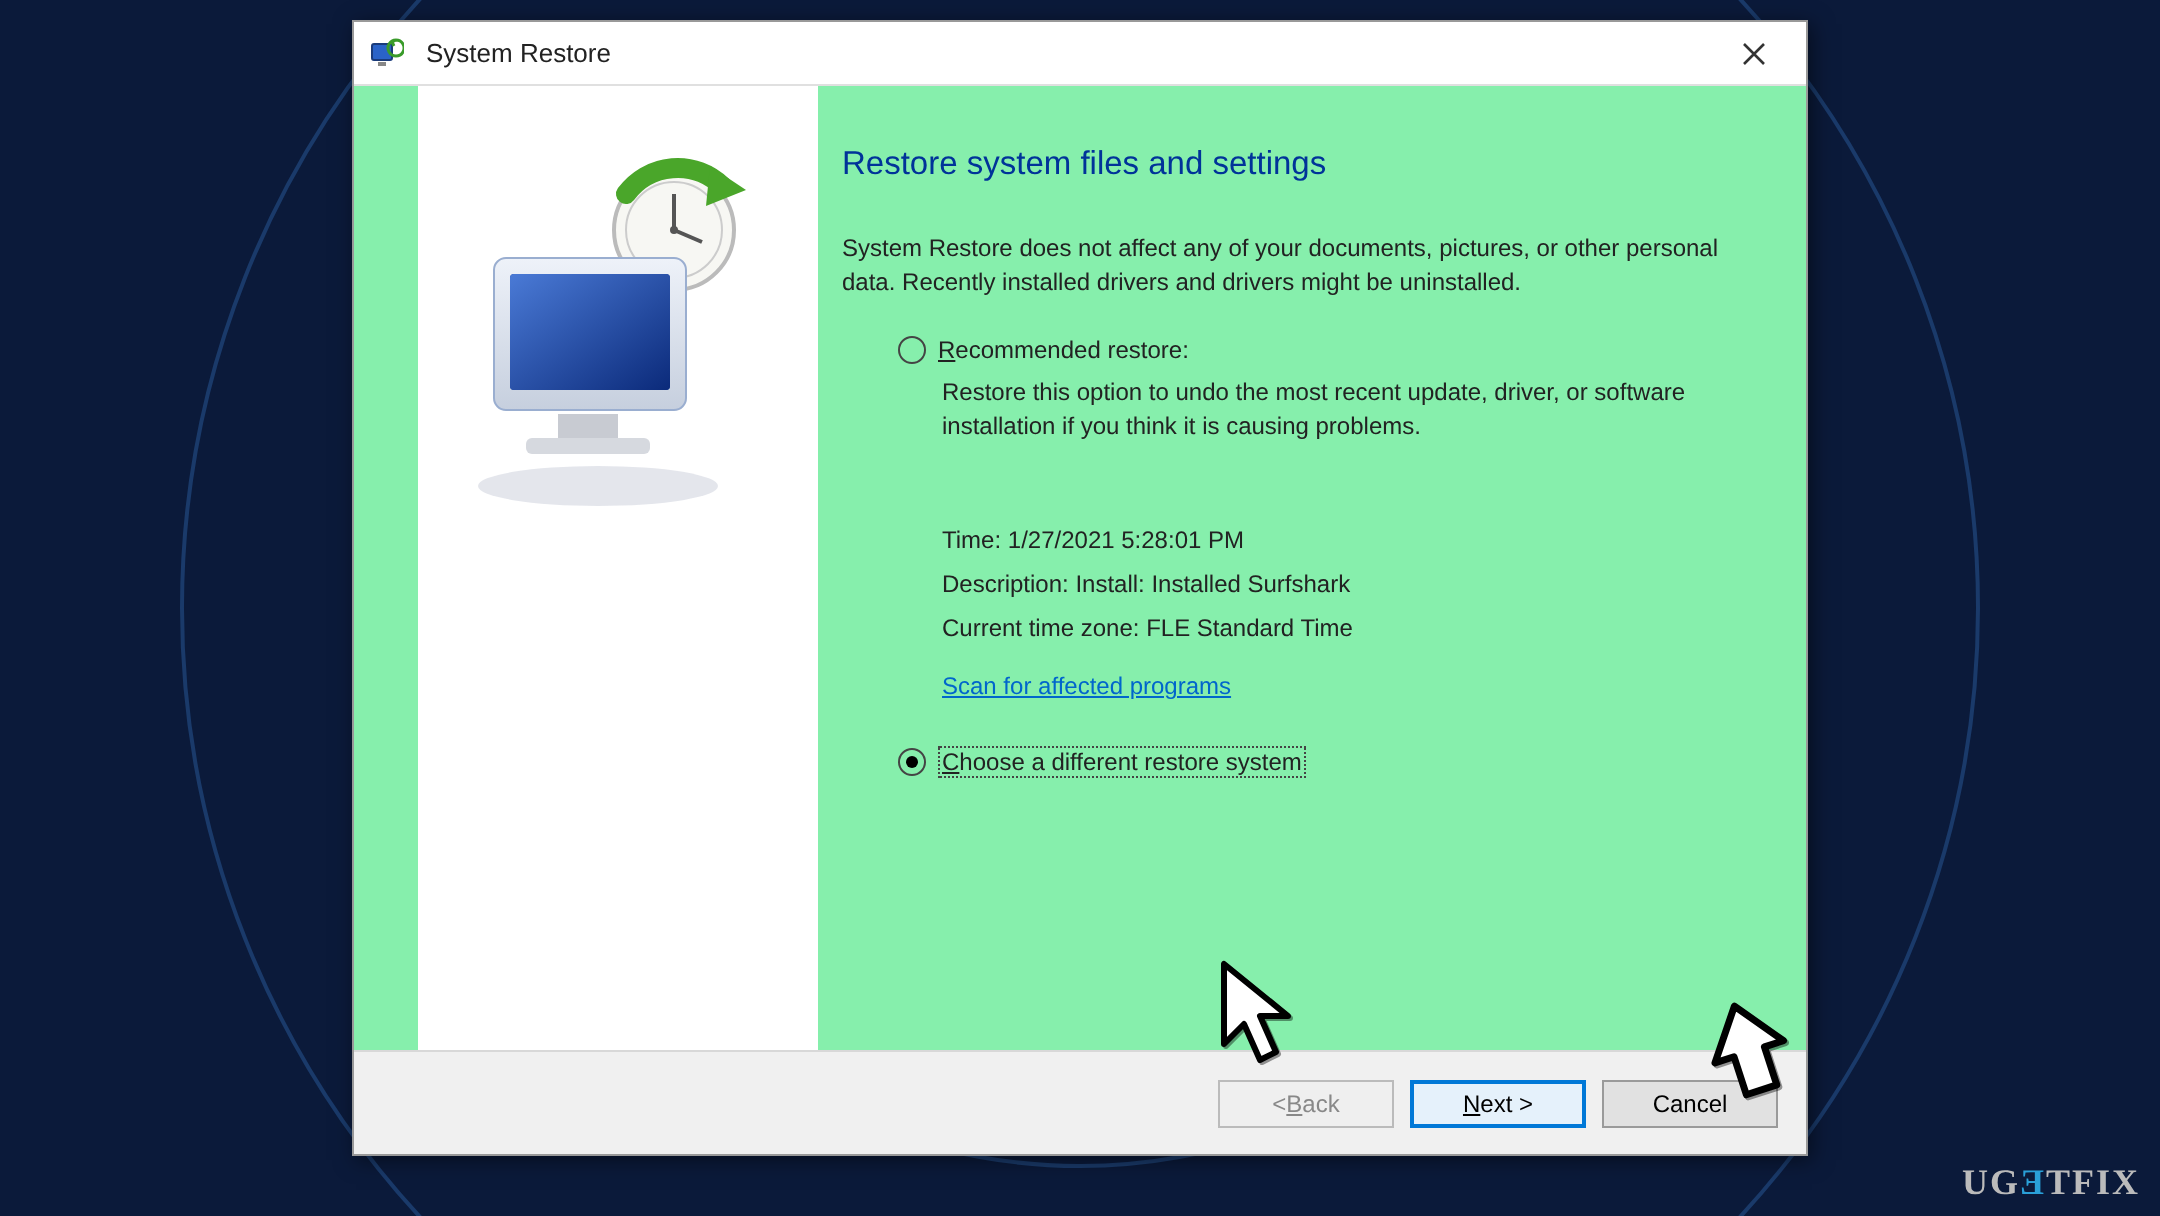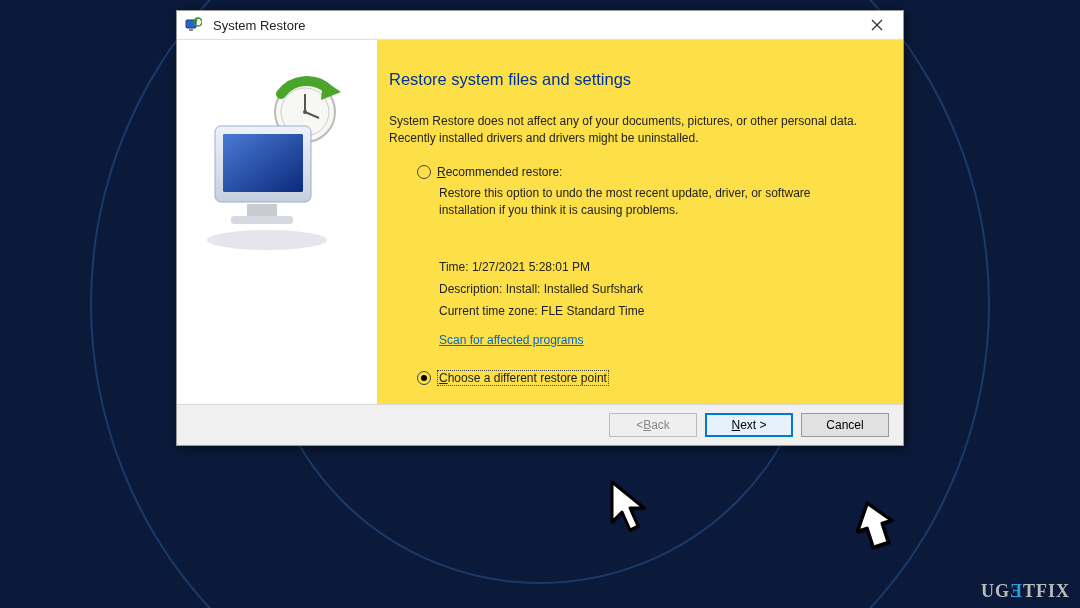--- a/index.html
+++ b/index.html
@@ -34,21 +34,21 @@
       font-weight: 600;
       letter-spacing: 1px;
       font-family: Liberation Serif, serif;
     }
     .watermark .e { color: #2aa0d8; }
     .window {
       position: absolute;
       left: 176px;
       top: 10px;
       width: 728px;
-      height: 436px;
+      height: 568px;
       background: #ffffff;
       border: 1px solid #999;
       box-shadow: 2px 2px 10px rgba(0,0,0,0.5);
       display: flex;
       flex-direction: column;
     }
     .titlebar {
       height: 32px;
       display: flex;
       align-items: center;
@@ -63,21 +63,22 @@
       display: flex;
       align-items: center;
       justify-content: center;
     }
     .titlebar .title { font-size: 13px; color: #222; margin-left: 2px; }
     .titlebar .spacer { flex: 1; }
     .titlebar .close { width: 40px; height: 28px; display: flex; align-items: center; justify-content: center; font-size: 16px; color: #333; cursor: pointer; }
     .body {
       flex: 1;
       display: flex;
-      background: #fde047;
+      background: #86efac;
+      padding-left: 32px;
     }
     .sidebar {
       width: 200px;
       background: #fff;
       display: flex;
       align-items: flex-start;
       justify-content: center;
       padding-top: 30px;
     }
     .sidebar .art {
@@ -219,21 +220,21 @@
             <div><span>Current time zone:</span> <span>FLE Standard Time</span></div>
             <a class="link">Scan for affected programs</a>
           </div>
         </div>
 
         <div class="option different">
           <div class="radio-row">
             <span class="radio selected">
                 <span class="dot"></span>
               </span>
-            <span class="option-label"><span class="ul">C</span><span>hoose a different restore point</span></span>
+            <span class="option-label"><span class="ul">C</span><span>hoose a different restore system</span></span>
           </div>
         </div>
       </div>
     </div>
   </div>
 
   <div class="footer">
     <button class="btn disabled">&lt; <span style="text-decoration:underline">B</span>ack</button>
     <button class="btn primary"><span style="text-decoration:underline">N</span>ext &gt;</button>
     <button class="btn">Cancel</button>

